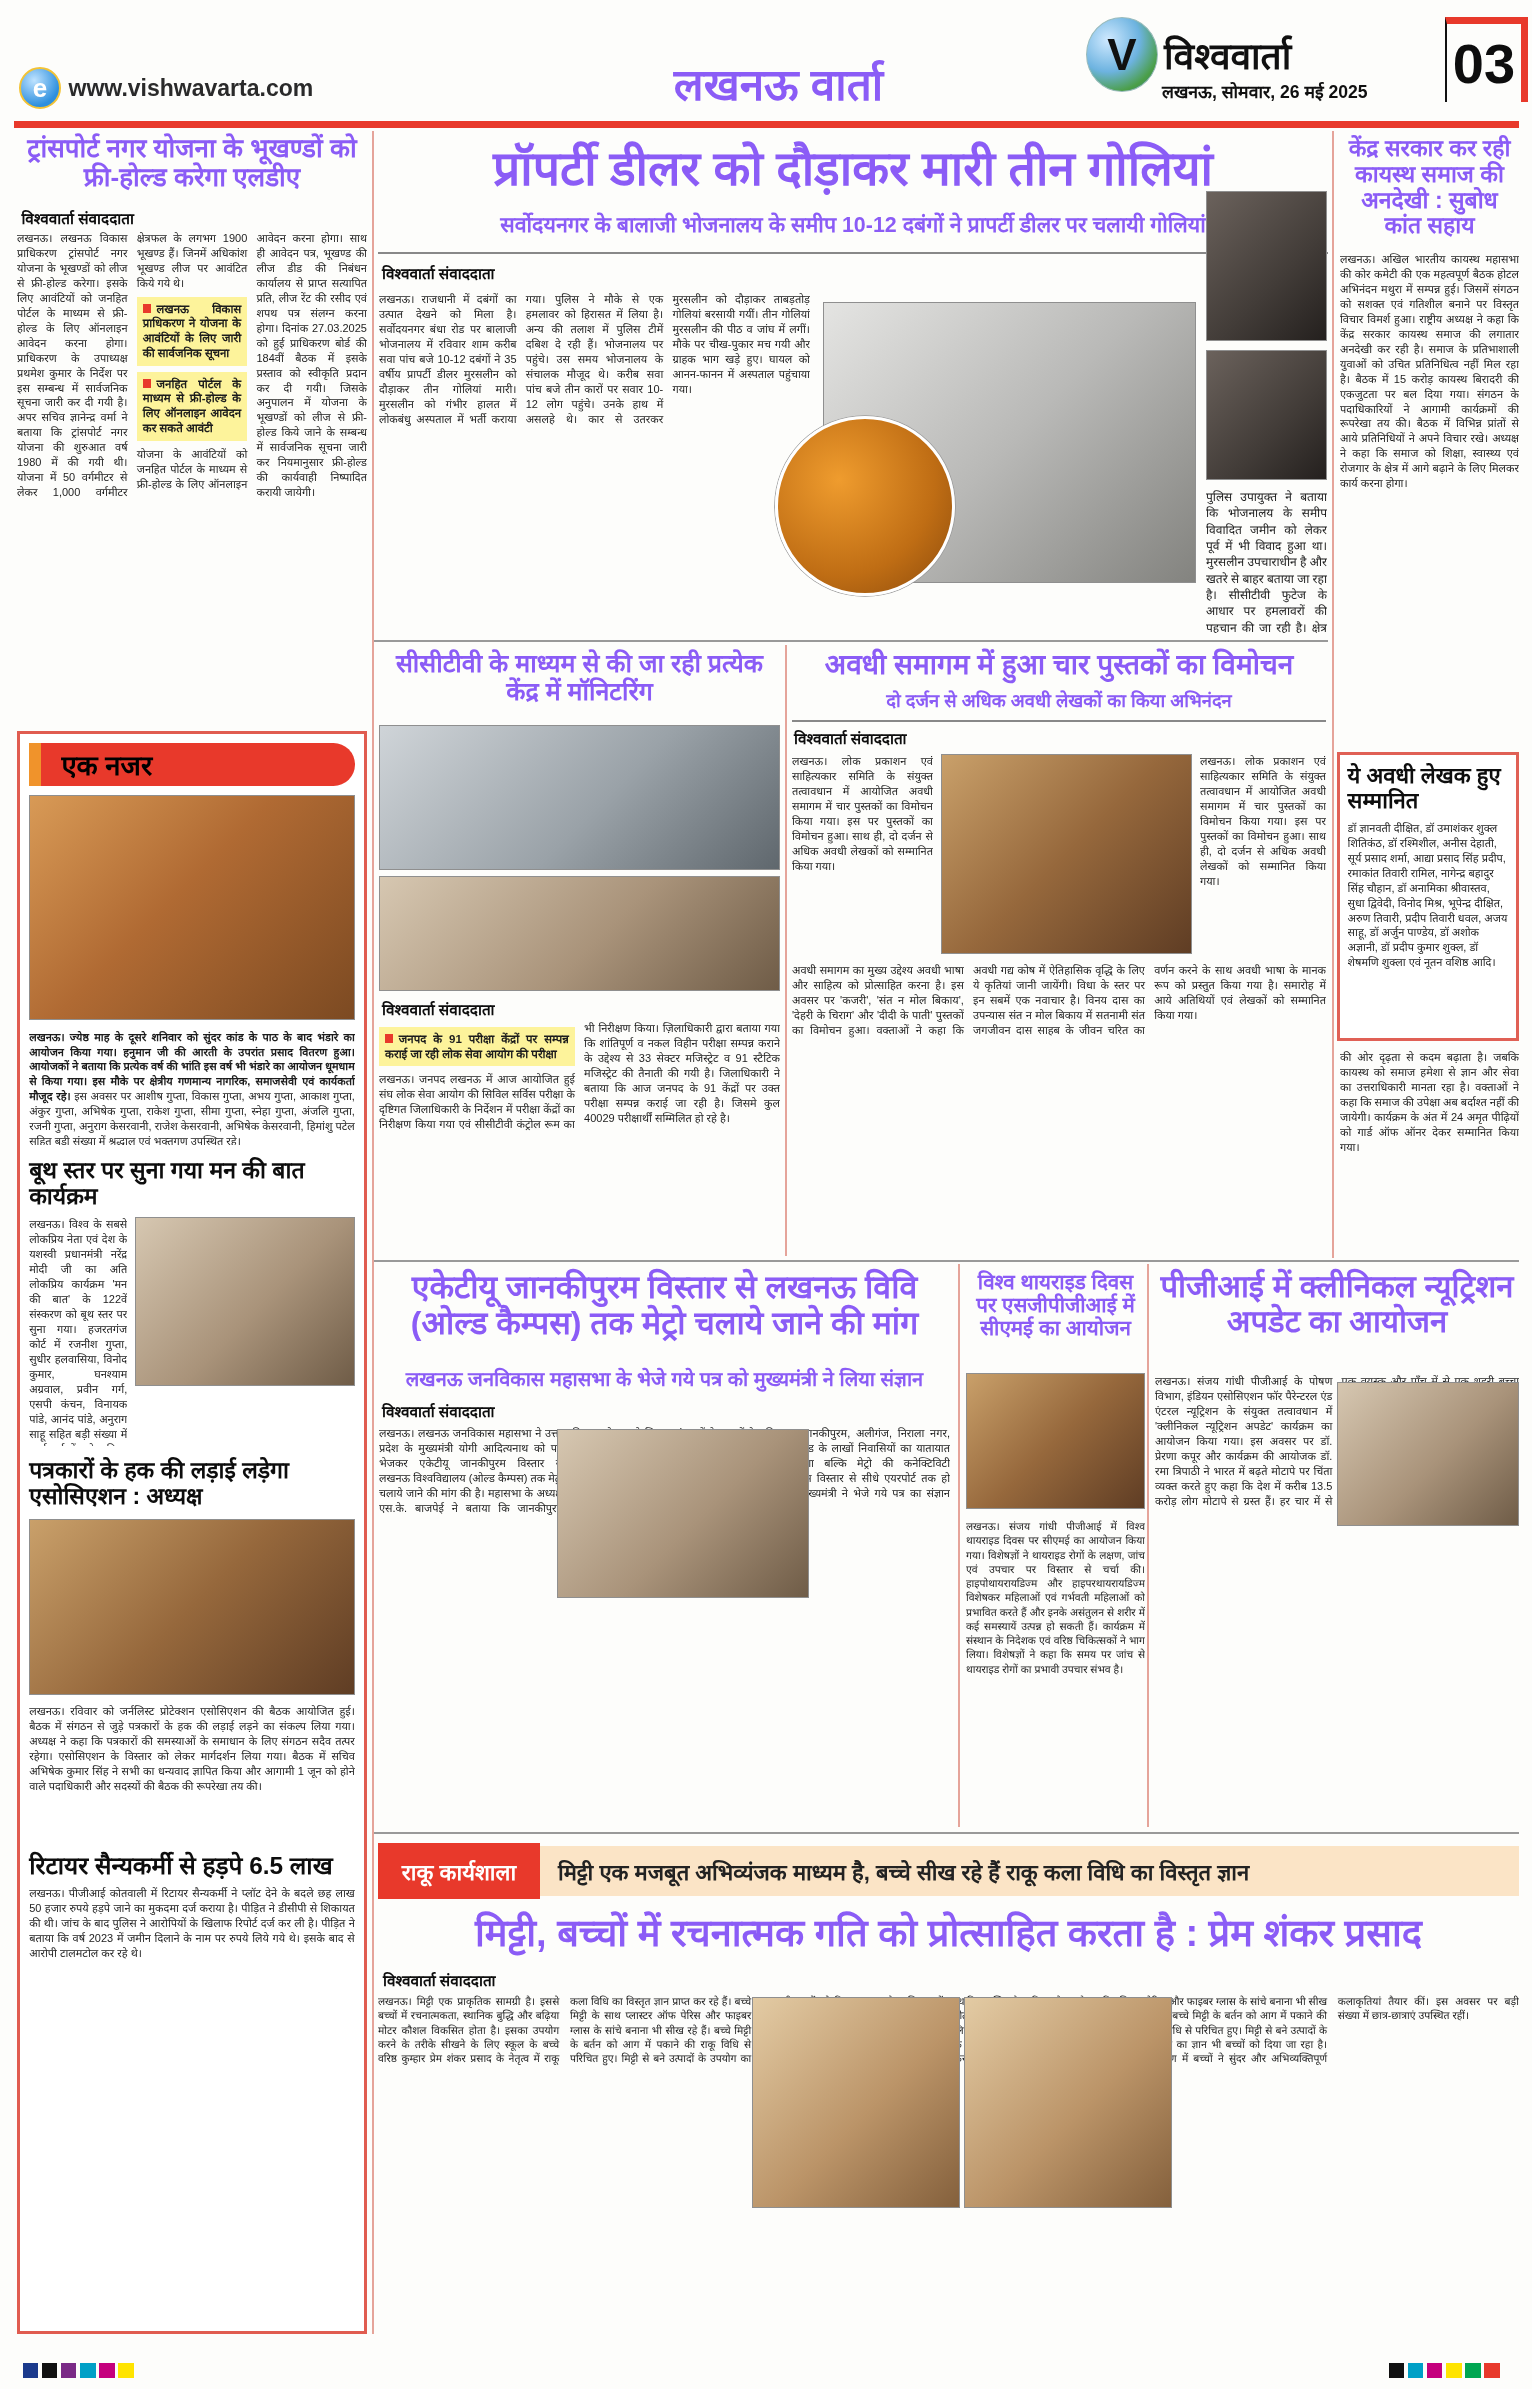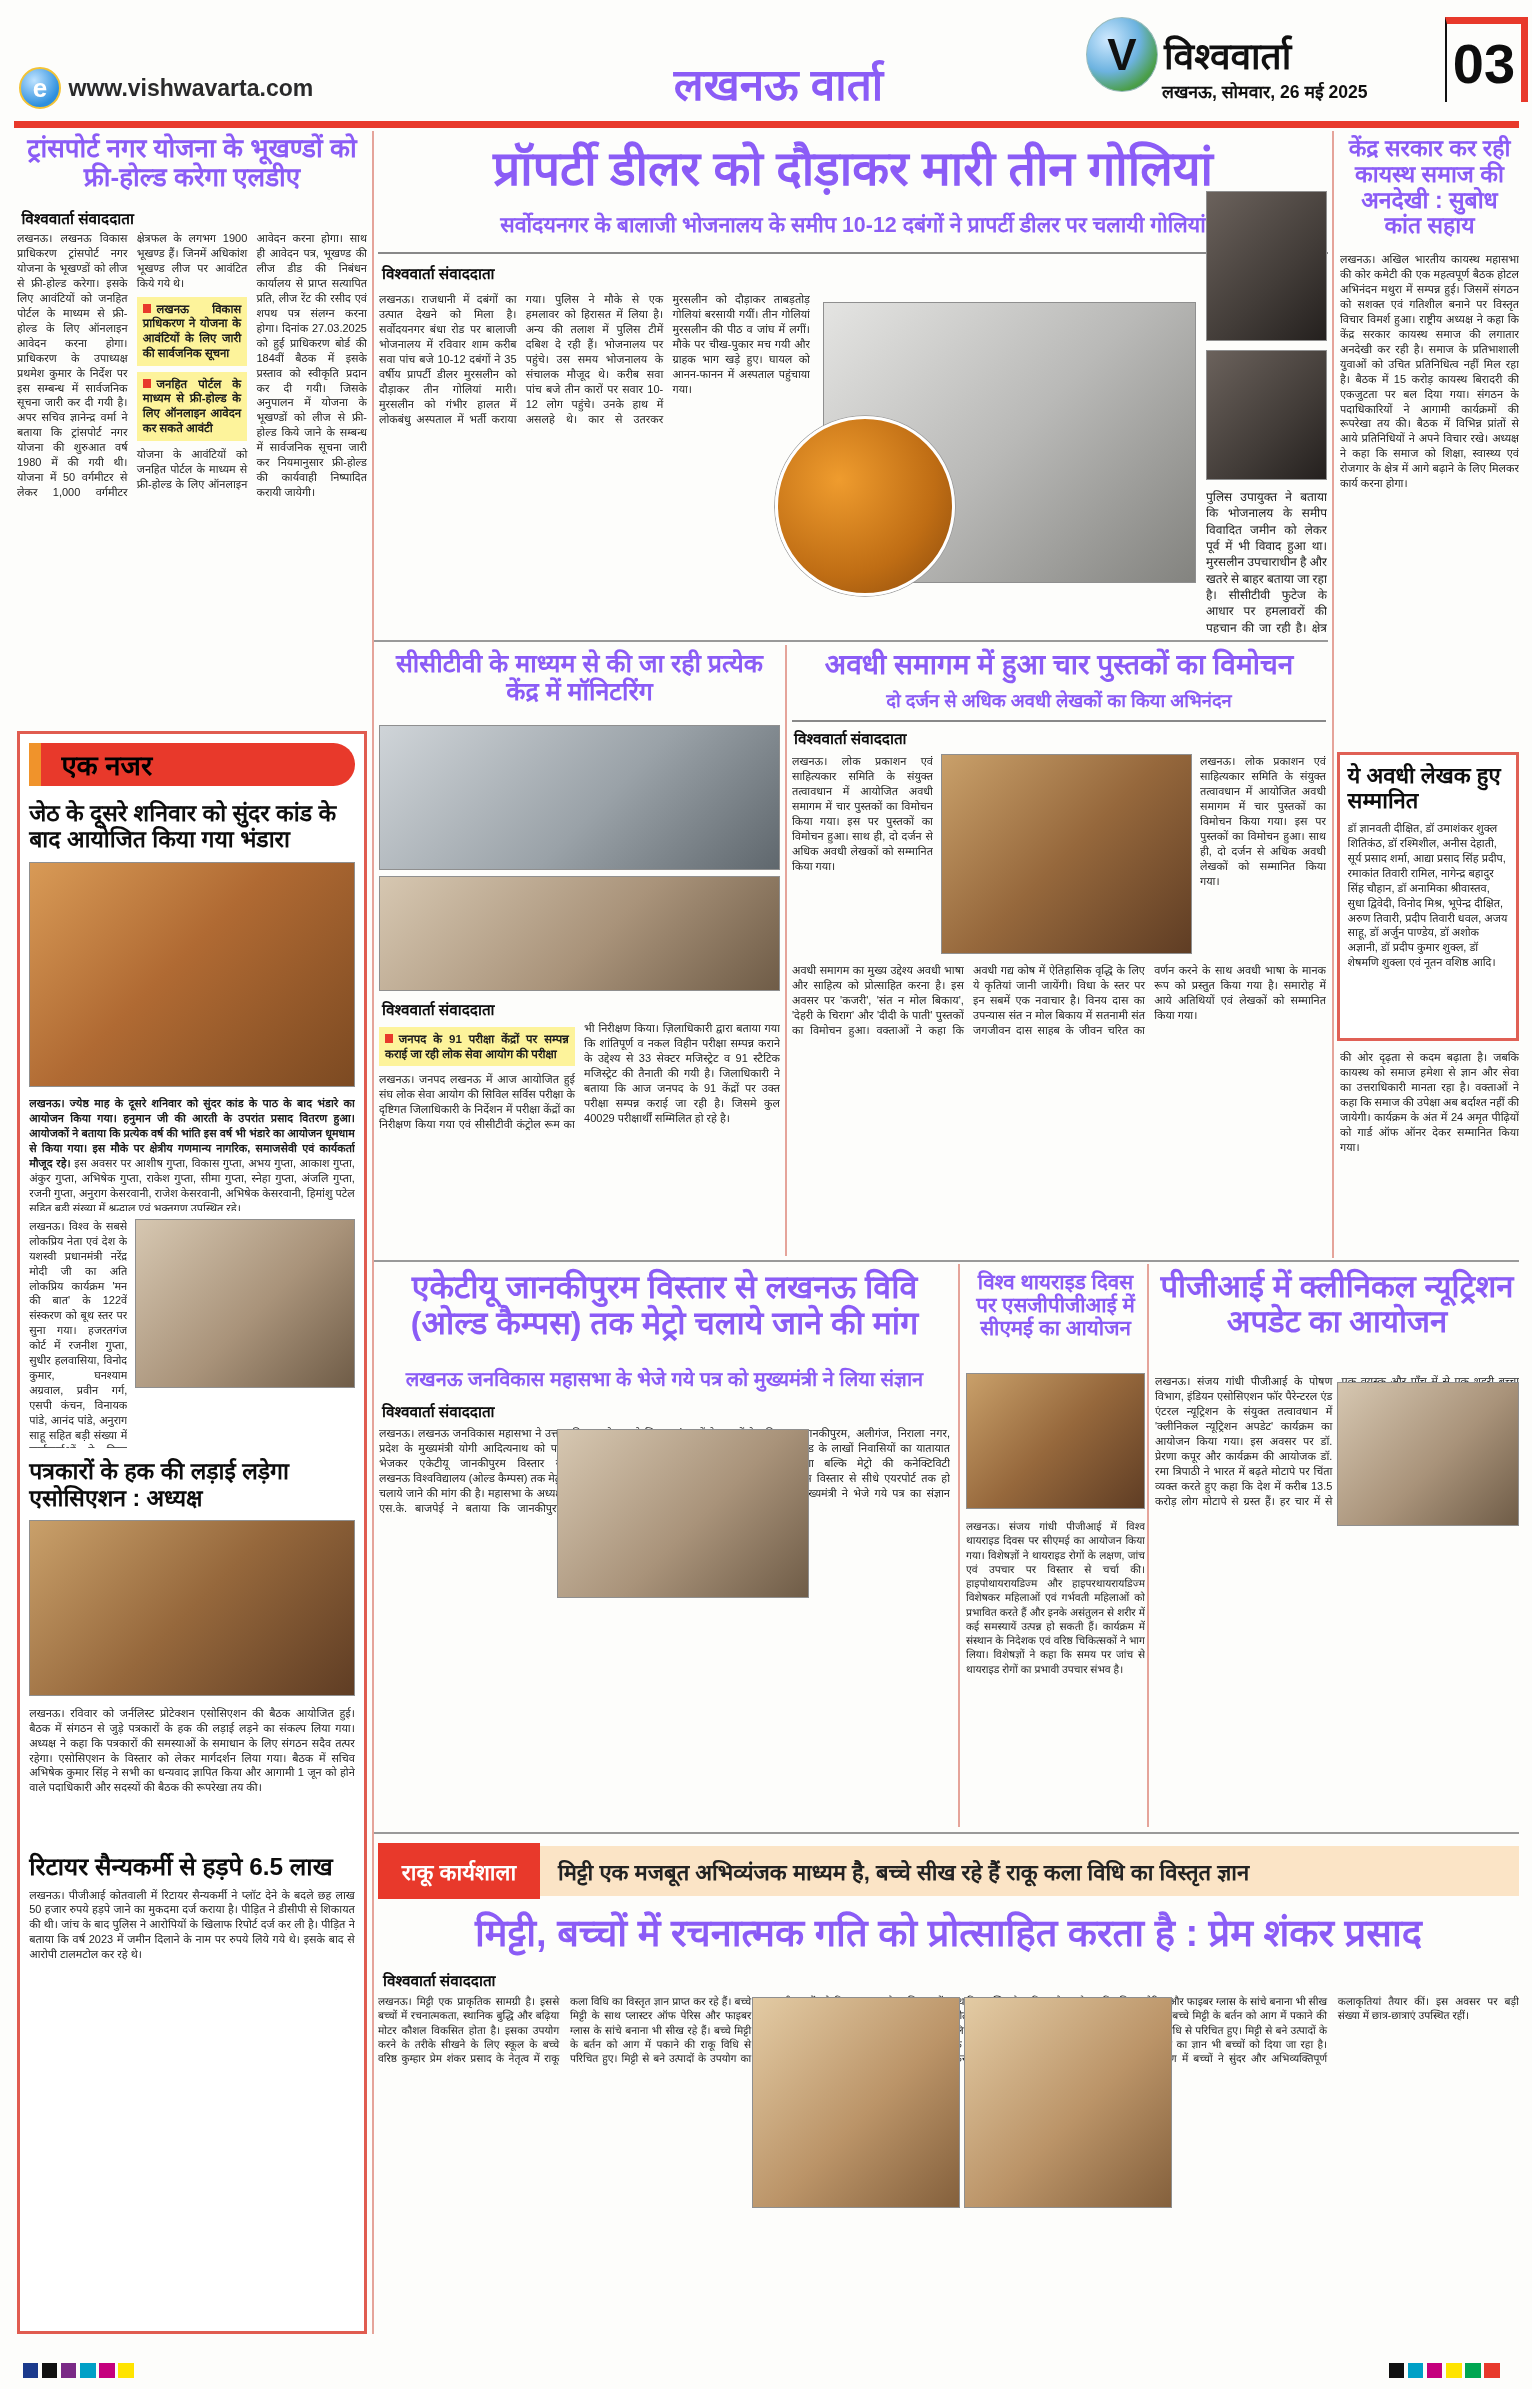--- a/index.html
+++ b/index.html
@@ -68,27 +68,27 @@
   </div>
 
   <div class="abs box-red" style="left:17px;top:731px;width:350px;height:1603px;padding:9.2px;overflow:hidden;">
     <div style="display:flex;align-items:stretch;height:43px;">
       <div style="width:12.2px;background:#f0932b;"></div>
       <div class="banner-red" style="flex:1;display:flex;align-items:center;padding-left:20px;font-size:27.5px;">
         <span>एक नजर</span>
       </div>
     </div>
 
-    <div class="headline-left" style="font-size:23px;margin-top:13.7px;">जेठ के दूसरे शनिवार को सुंदर कांड के बाद आयोजित किया गया भंडारा</div>
     <div class="photo ph-warm" style="width:100%;height:225px;margin:9.2px 0;"></div>
     <div class="body-text" style="height:115px;">
       <span class="lead">लखनऊ। ज्येष्ठ माह के दूसरे शनिवार को सुंदर कांड के पाठ के बाद भंडारे का आयोजन किया गया। हनुमान जी की आरती के उपरांत प्रसाद वितरण हुआ। आयोजकों ने बताया कि प्रत्येक वर्ष की भांति इस वर्ष भी भंडारे का आयोजन धूमधाम से किया गया। इस मौके पर क्षेत्रीय गणमान्य नागरिक, समाजसेवी एवं कार्यकर्ता मौजूद रहे।</span>
       <span>इस अवसर पर आशीष गुप्ता, विकास गुप्ता, अभय गुप्ता, आकाश गुप्ता, अंकुर गुप्ता, अभिषेक गुप्ता, राकेश गुप्ता, सीमा गुप्ता, स्नेहा गुप्ता, अंजलि गुप्ता, रजनी गुप्ता, अनुराग केसरवानी, राजेश केसरवानी, अभिषेक केसरवानी, हिमांशु पटेल सहित बड़ी संख्या में श्रद्धालु एवं भक्तगण उपस्थित रहे।</span>
     </div>
 
+    <div class="headline-left" style="font-size:23px;margin-top:12.2px;">बूथ स्तर पर सुना गया मन की बात कार्यक्रम</div>
     <div style="margin-top:7.6px;overflow:hidden;">
       <div class="photo ph-meet" style="float:right;width:220px;height:169px;margin-left:7.6px;"></div>
       <div class="body-text" style="height:229px;">लखनऊ। विश्व के सबसे लोकप्रिय नेता एवं देश के यशस्वी प्रधानमंत्री नरेंद्र मोदी जी का अति लोकप्रिय कार्यक्रम 'मन की बात' के 122वें संस्करण को बूथ स्तर पर सुना गया। हजरतगंज कोर्ट में रजनीश गुप्ता, सुधीर हलवासिया, विनोद कुमार, घनश्याम अग्रवाल, प्रवीन गर्ग, एसपी कंचन, विनायक पांडे, आनंद पांडे, अनुराग साहू सहित बड़ी संख्या में कार्यकर्ताओं ने किया प्रधानमंत्री नरेंद्र मोदी का प्रेरणादायक कार्यक्रम सुना।</div>
     </div>
 
     <div class="headline-left" style="font-size:23px;margin-top:10.7px;">पत्रकारों के हक की लड़ाई लड़ेगा एसोसिएशन : अध्यक्ष</div>
     <div class="photo ph-crowd" style="width:100%;height:176px;margin:9.2px 0;"></div>
     <div class="body-text" style="height:137px;">लखनऊ। रविवार को जर्नलिस्ट प्रोटेक्शन एसोसिएशन की बैठक आयोजित हुई। बैठक में संगठन से जुड़े पत्रकारों के हक की लड़ाई लड़ने का संकल्प लिया गया। अध्यक्ष ने कहा कि पत्रकारों की समस्याओं के समाधान के लिए संगठन सदैव तत्पर रहेगा। एसोसिएशन के विस्तार को लेकर मार्गदर्शन लिया गया। बैठक में सचिव अभिषेक कुमार सिंह ने सभी का धन्यवाद ज्ञापित किया और आगामी 1 जून को होने वाले पदाधिकारी और सदस्यों की बैठक की रूपरेखा तय की।</div>
 
     <div class="headline-left" style="font-size:24.4px;margin-top:10.7px;">रिटायर सैन्यकर्मी से हड़पे 6.5 लाख</div>

